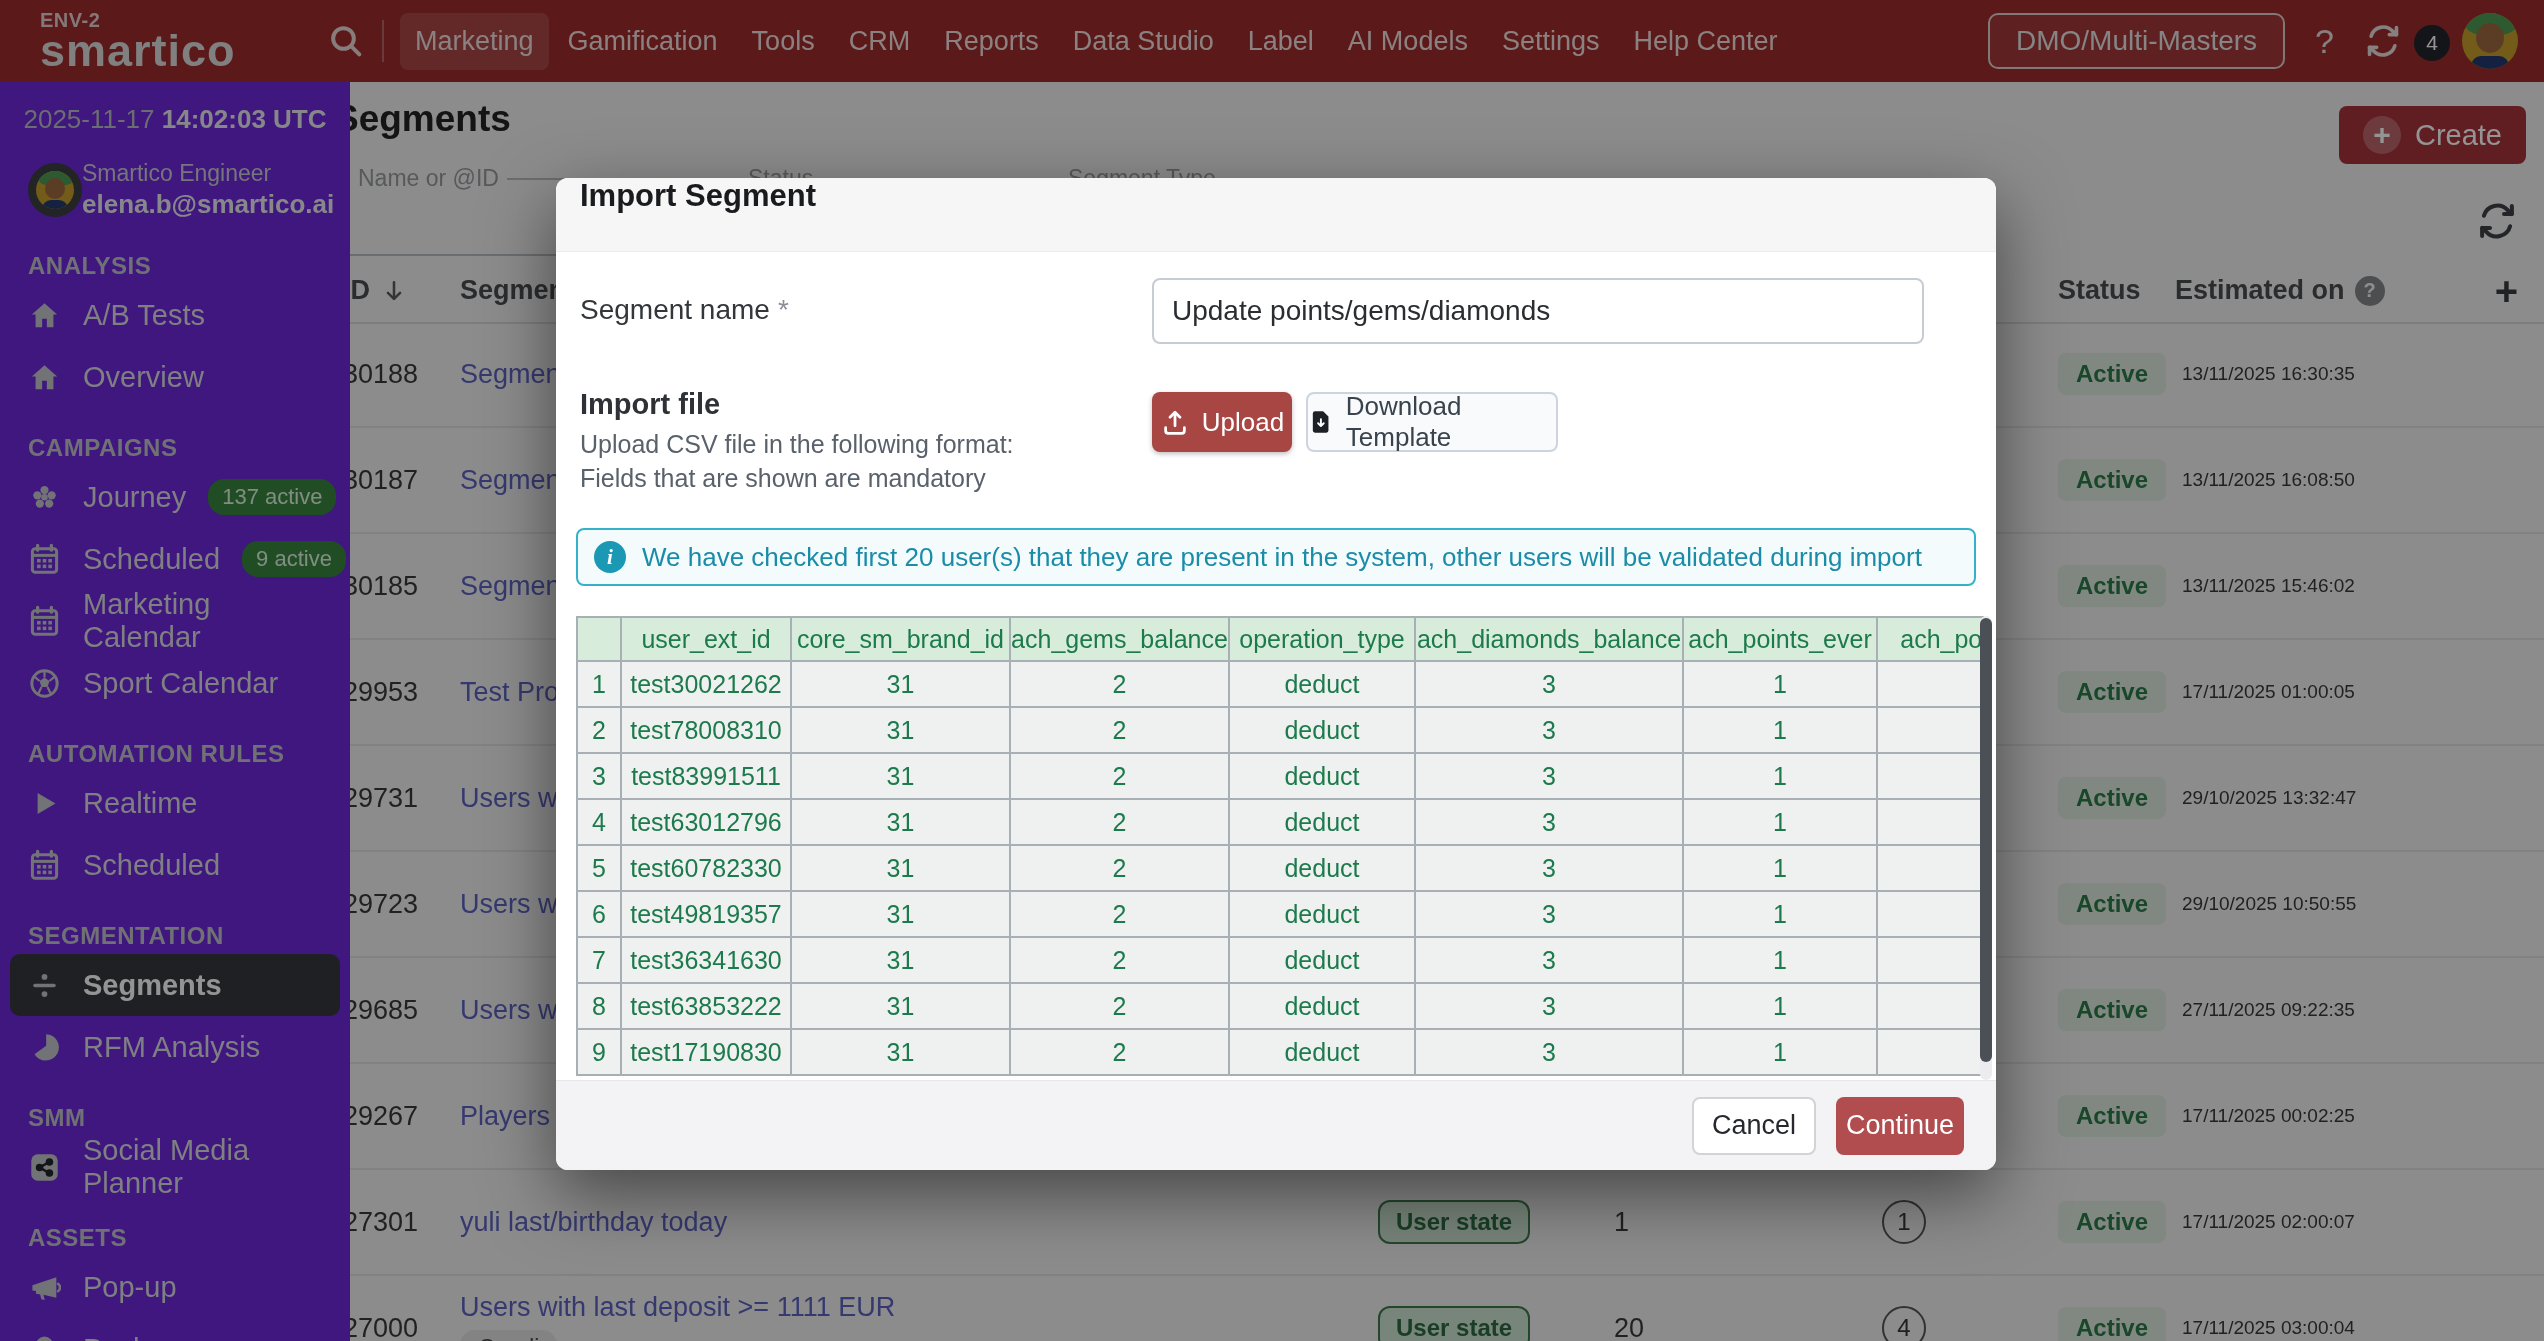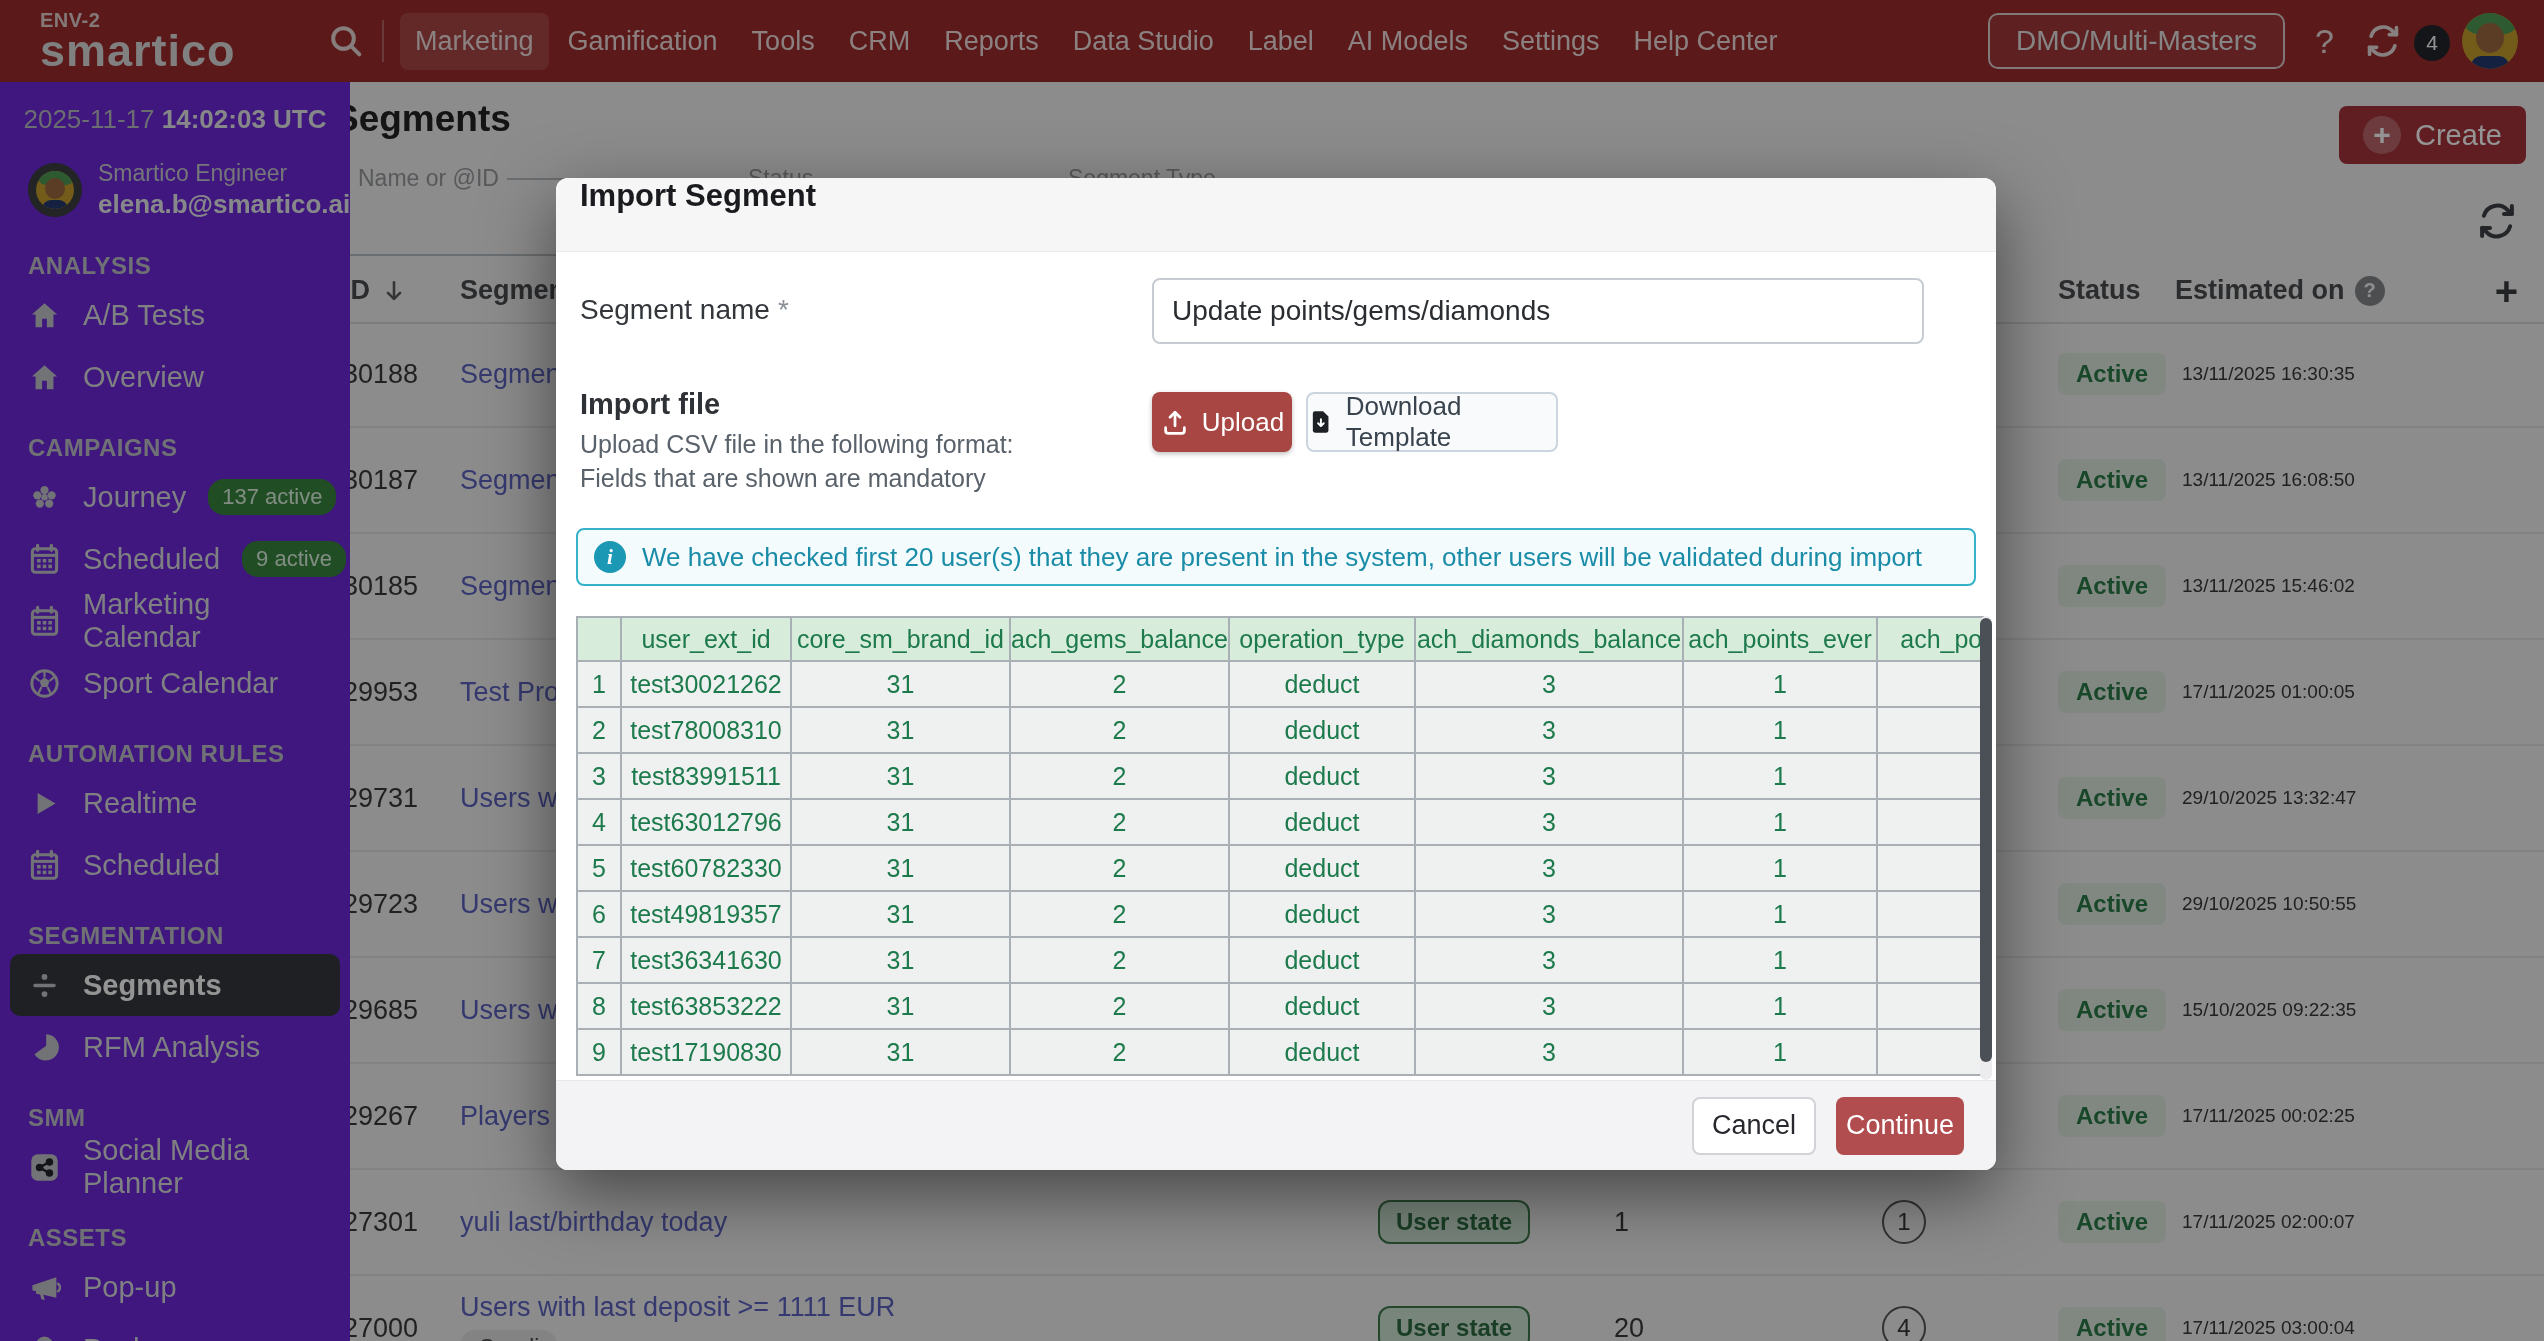--- a/index.html
+++ b/index.html
@@ -28,21 +28,21 @@
               width:36px;height:36px;border-radius:50%;display:flex;align-items:center;justify-content:center}
   .avatar{width:56px;height:56px;border-radius:50%;background:#c79d2c;position:relative;overflow:hidden;flex:none;cursor:pointer}
   .avatar .hair{position:absolute;left:4px;top:0;width:50px;height:22px;border-radius:0 0 40% 40%;background:#4f9c55}
   .avatar .face{position:absolute;left:14px;top:10px;width:28px;height:30px;border-radius:50%;background:#9c6a3f}
   .avatar .shirt{position:absolute;bottom:0;left:9px;right:9px;height:13px;background:#253a6e;border-radius:10px 10px 0 0}
 
   
   .sidebar{position:absolute;top:82px;left:0;width:350px;bottom:0;background:#6d28d9;z-index:5;overflow:hidden}
   .sb-datetime{text-align:center;margin-top:22px;font-size:26px;color:#b9bdc2}
   .sb-datetime b{color:#e6e9ec}
-  .sb-user{display:flex;align-items:center;gap:16px;padding:24px 0 6px 28px}
+  .sb-user{display:flex;align-items:center;padding:24px 0 6px 28px}
   .sb-ava{width:54px;height:54px;border-radius:50%;background:#3b3e43;display:flex;align-items:center;justify-content:center;flex:none}
   .sb-ava .avatar{width:38px;height:38px}
   .sb-ava .avatar .hair{left:3px;width:34px;height:15px}
   .sb-ava .avatar .face{left:9px;top:7px;width:20px;height:21px}
   .sb-ava .avatar .shirt{left:6px;right:6px;height:9px}
   .sb-user-name{font-size:23px;color:#c9ccd1;line-height:1.25}
   .sb-user-email{font-size:26px;font-weight:bold;color:#e8eaee;line-height:1.25}
   .sb-title{font-size:24px;font-weight:bold;color:#bfc3c9;padding:26px 0 4px 28px;letter-spacing:.5px}
   .sb-item{height:62px;display:flex;align-items:center;gap:22px;padding:0 18px 0 18px;margin:0 10px;
            border-radius:10px;font-size:29px;color:#dadce0;cursor:pointer}
@@ -454,21 +454,21 @@
       <div class="bgrow">
         <span class="c-id">29723</span>
         <span class="c-name">Users who</span>
         <span class="c-status">Active</span>
         <span class="c-date">29/10/2025 10:50:55</span>
       </div>
       <div class="bgrow">
         <span class="c-id">29685</span>
         <span class="c-name">Users who</span>
         <span class="c-status">Active</span>
-        <span class="c-date">15/10/2025 09:22:35</span>
+        <span class="c-date">27/11/2025 09:22:35</span>
       </div>
       <div class="bgrow">
         <span class="c-id">29267</span>
         <span class="c-name">Players wh</span>
         <span class="c-status">Active</span>
         <span class="c-date">17/11/2025 00:02:25</span>
       </div>
       <div class="bgrow">
         <span class="c-id">27301</span>
         <span class="c-name">yuli last/birthday today</span>

